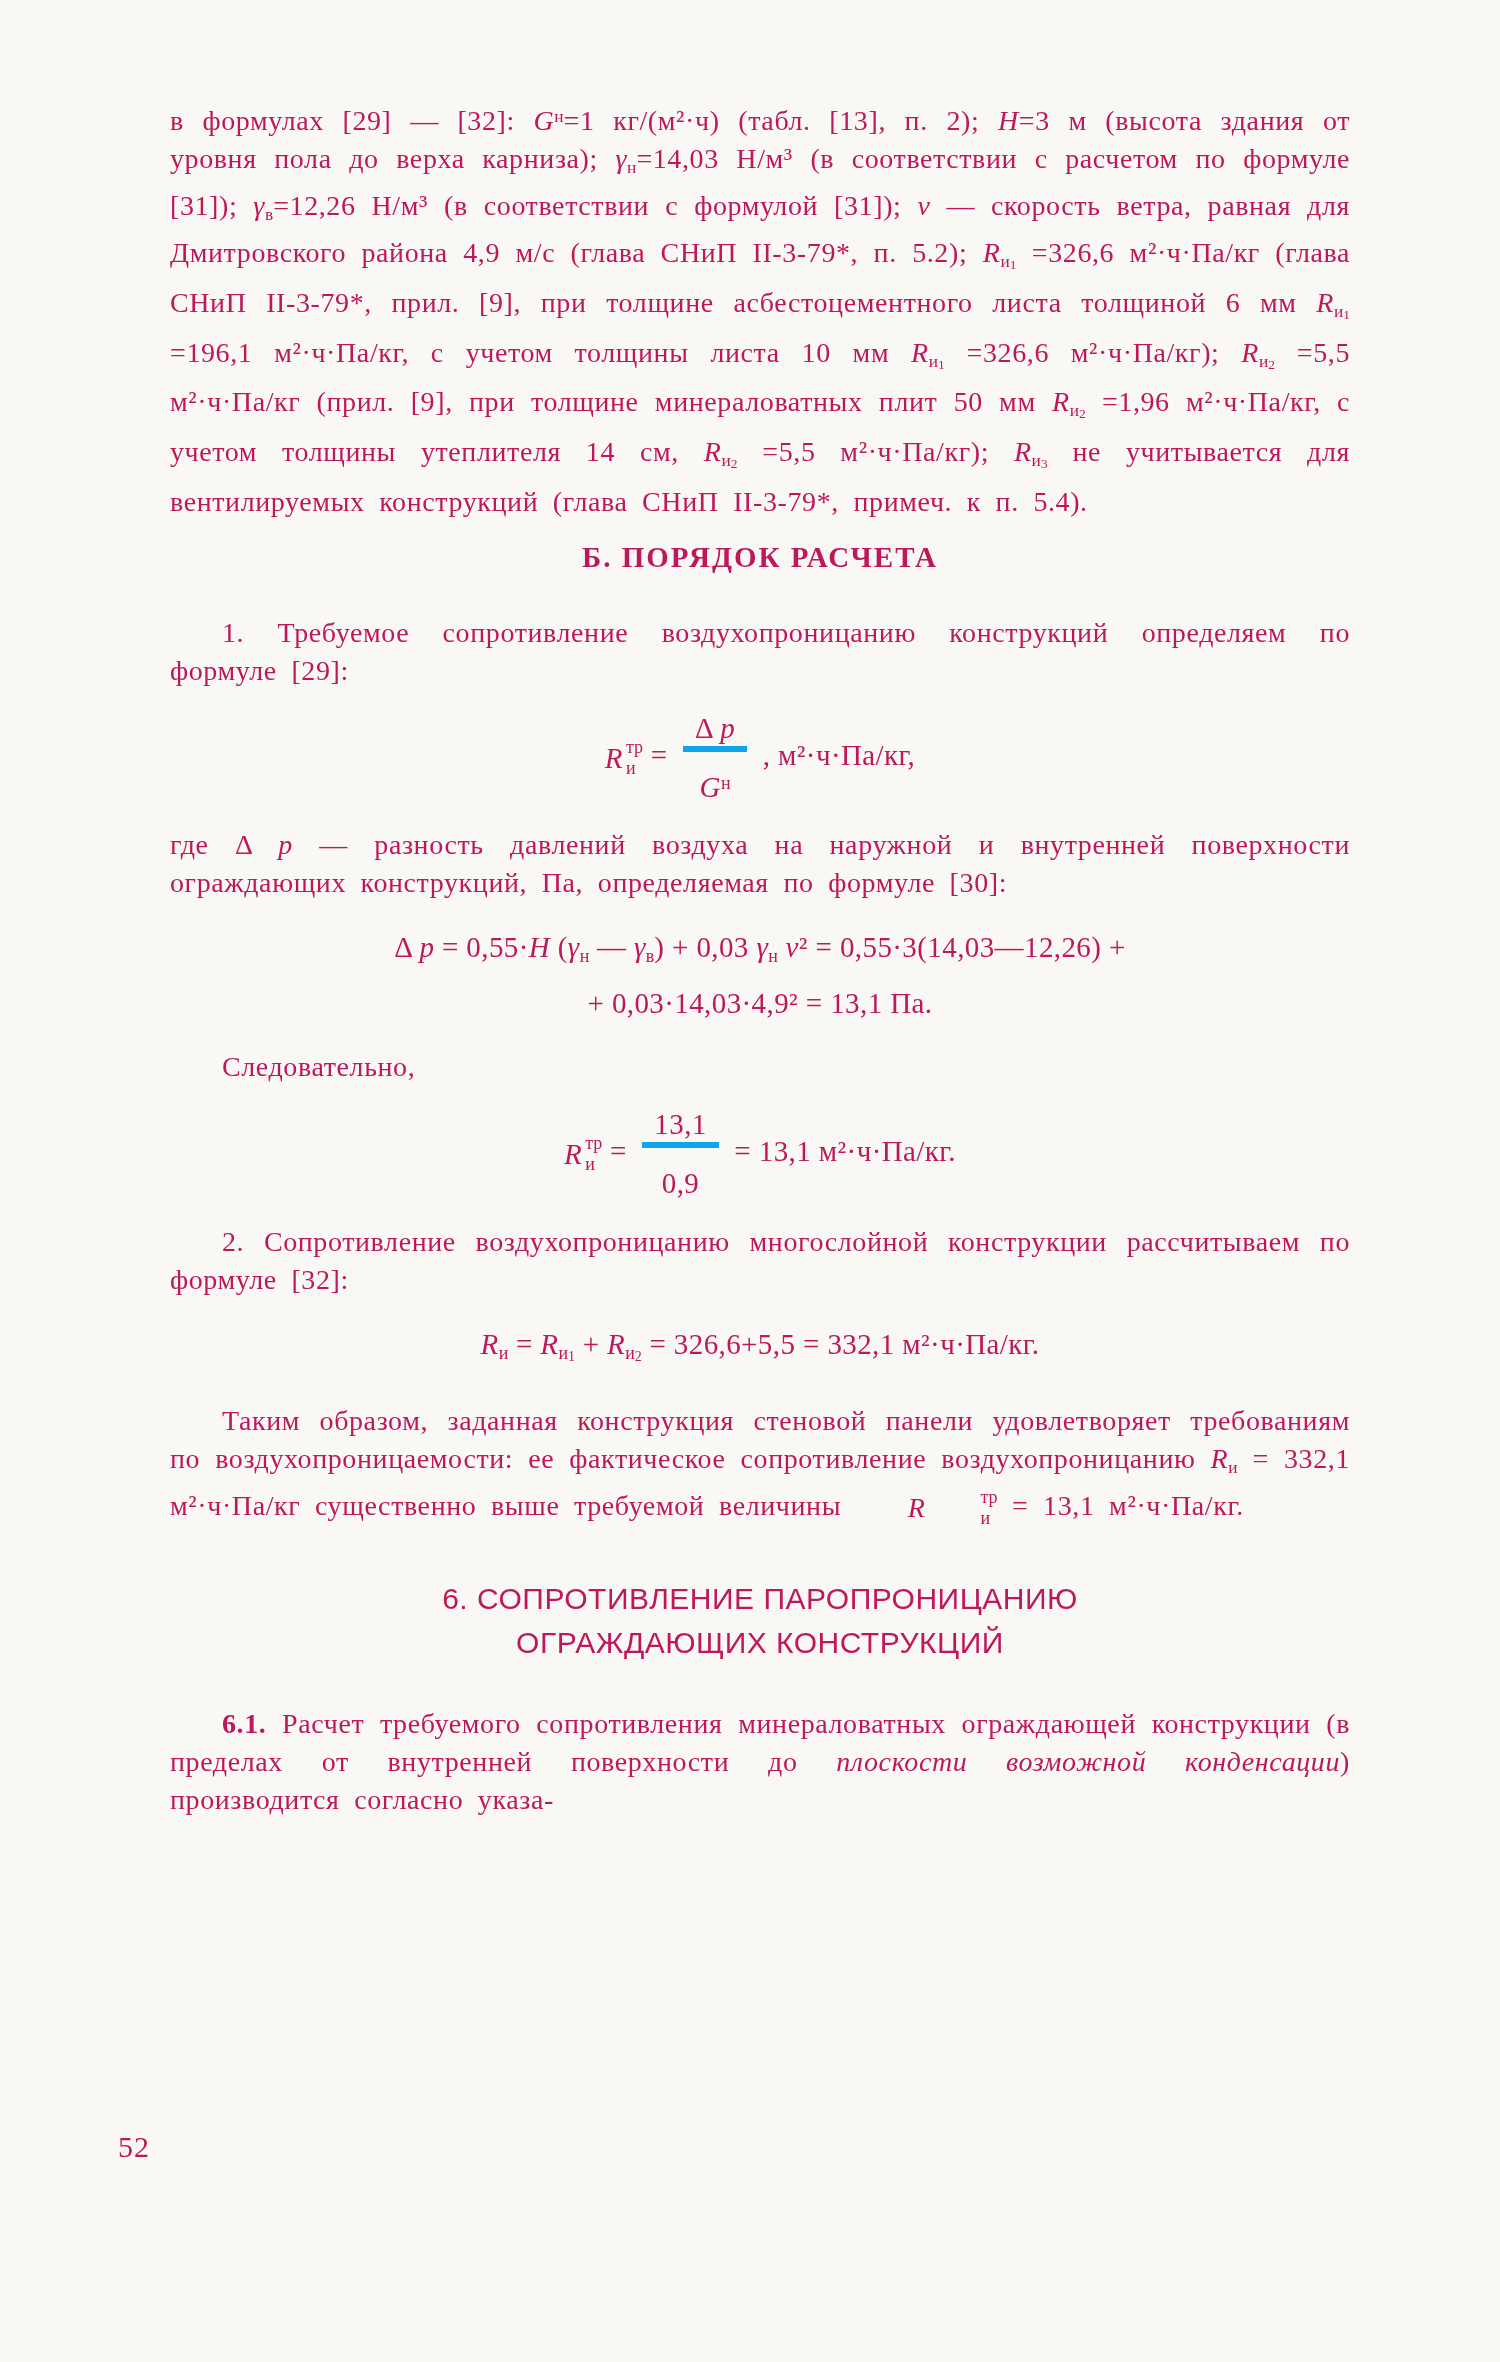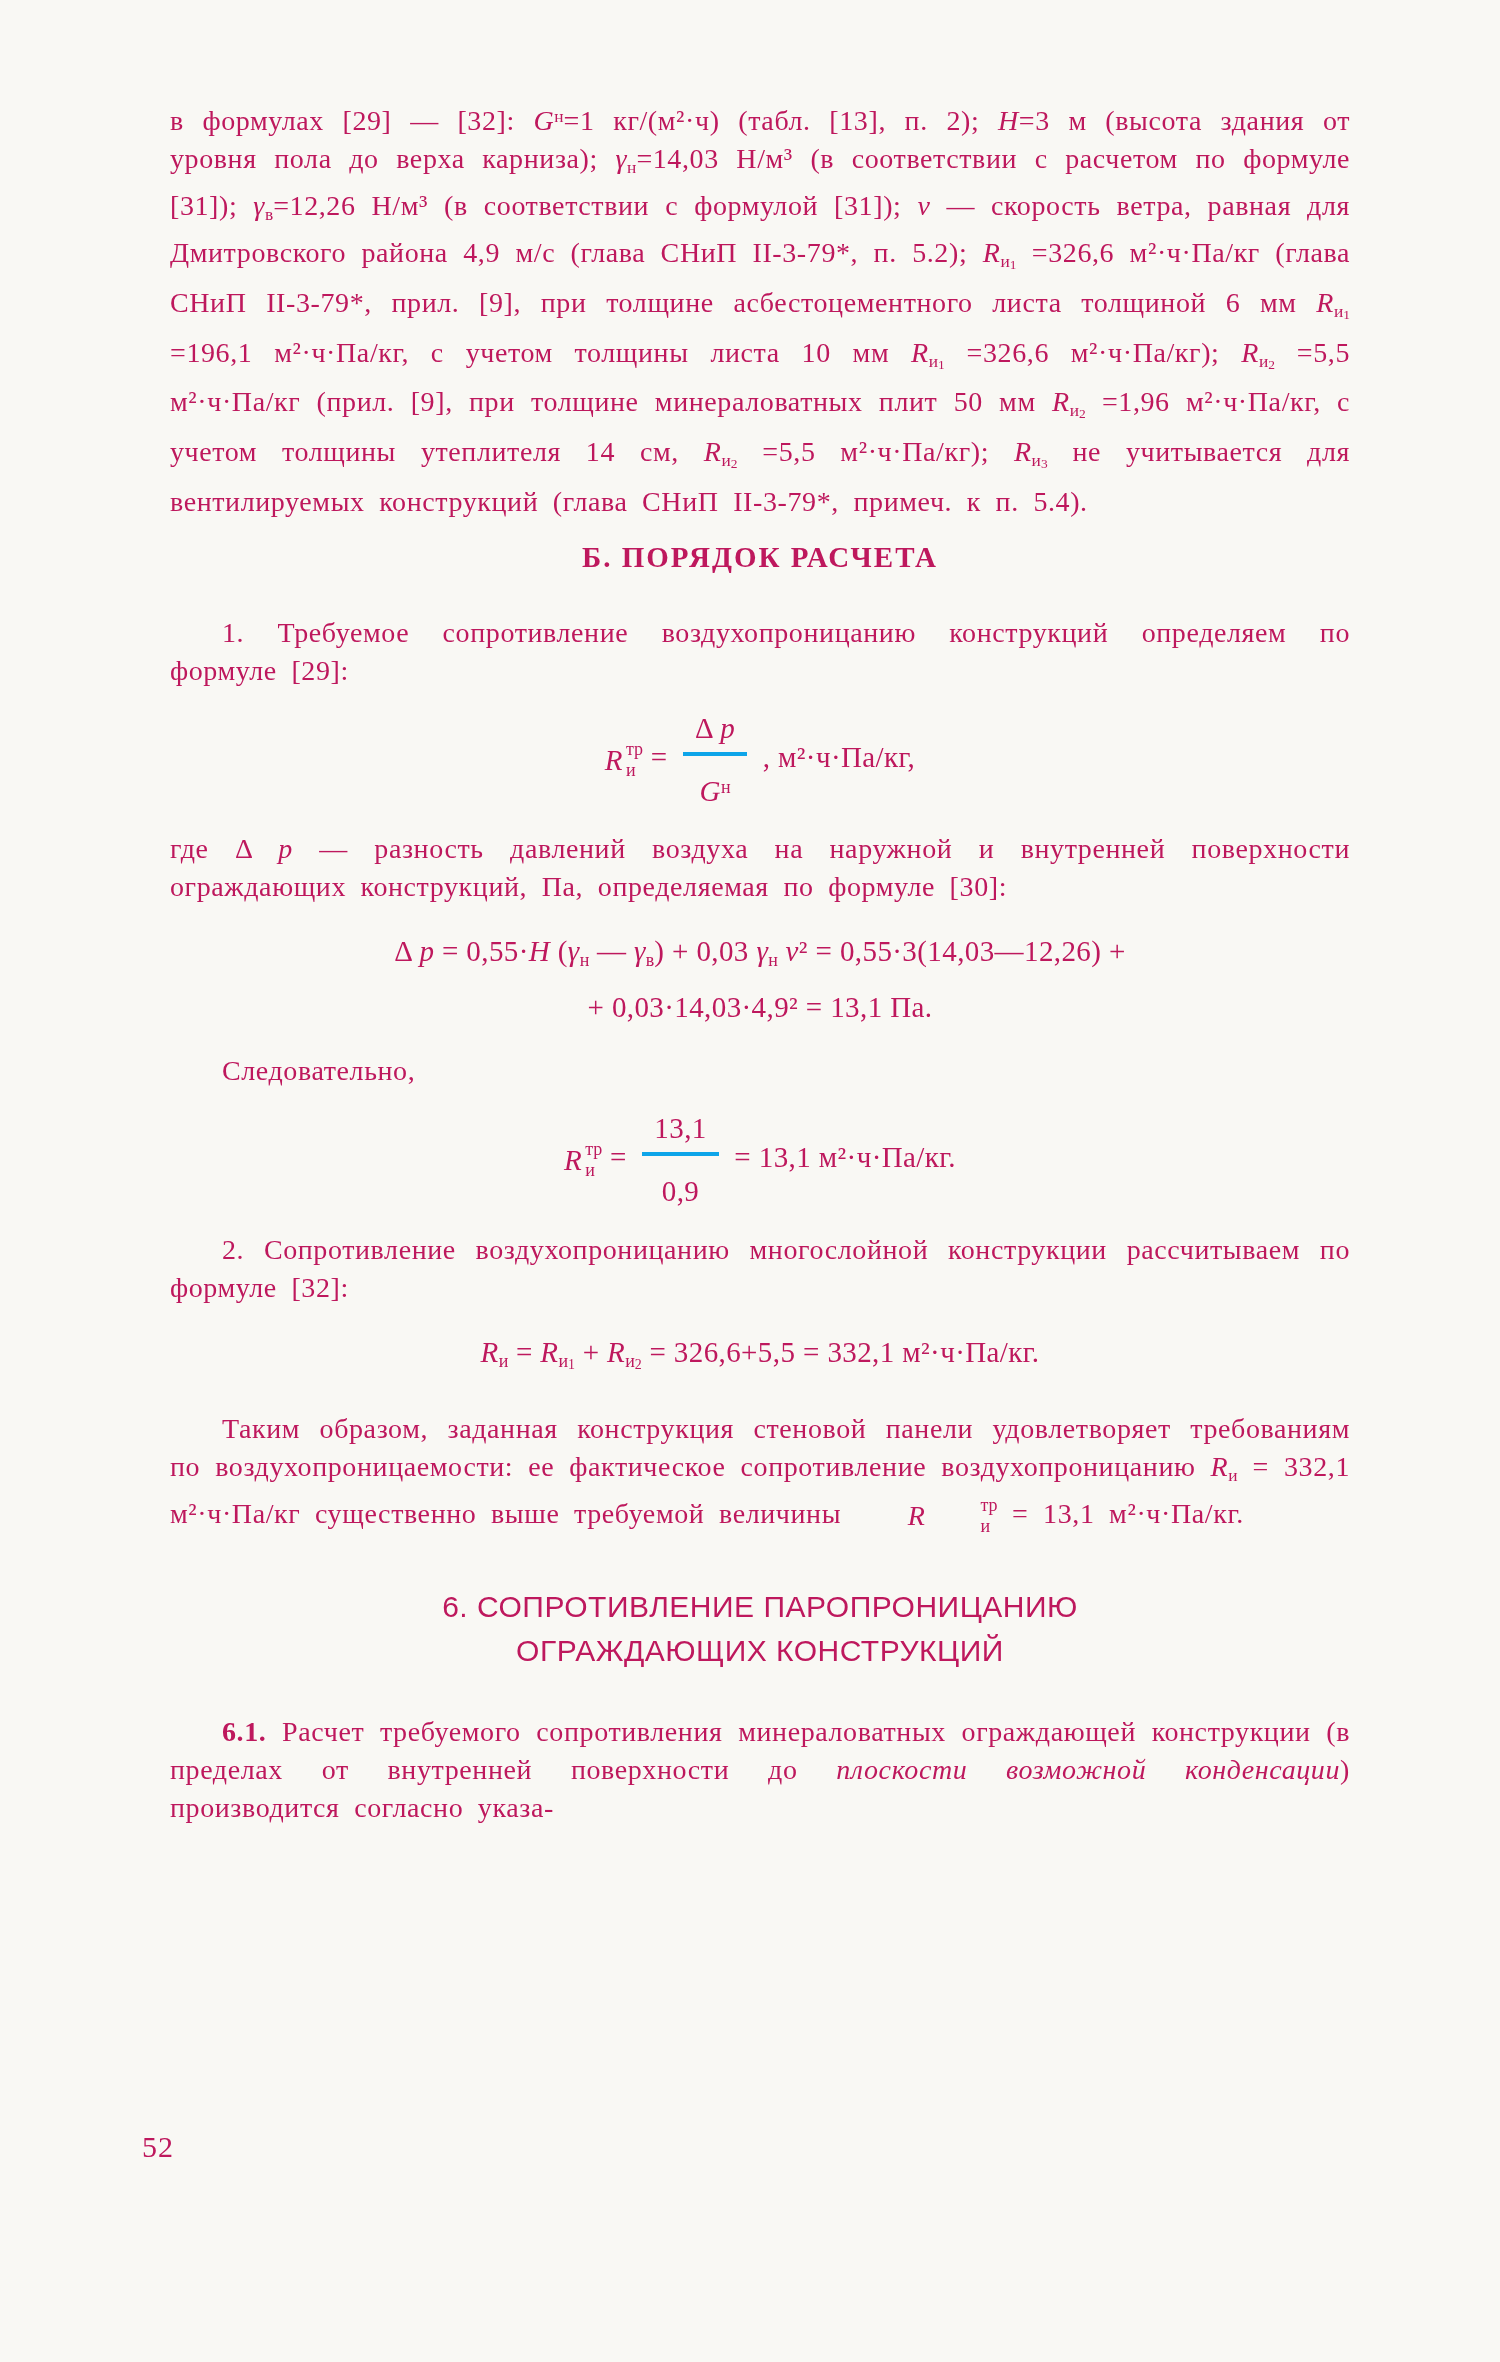--- a/index.html
+++ b/index.html
@@ -50,21 +50,21 @@
   }
   .formula-line { text-align: center; }
   .frac {
     display: inline-flex;
     flex-direction: column;
     align-items: center;
     vertical-align: middle;
     margin: 0 8px;
     line-height: 1.15;
   }
-  .frac .num { display: block; padding: 0 12px 7px 12px; border-bottom: 4px solid #0ea5e9; }
+  .frac .num { display: block; padding: 0 12px 1px 12px; border-bottom: 6px solid #0ea5e9; }
   .frac .den { display: block; padding-top: 19px; }
   .supsub { display: inline-flex; align-items: center; vertical-align: middle; }
   .ss-base { font-style: italic; }
   .ss-stack {
     display: inline-flex;
     flex-direction: column;
     margin-left: 3px;
     font-size: 18px;
     line-height: 21px;
     text-align: left;
@@ -74,21 +74,20 @@
   .st-b { font-weight: bold; }
   .st-sup { font-size: 0.62em; vertical-align: 0.45em; letter-spacing: 0; }
   .st-sub { font-size: 0.62em; vertical-align: -0.3em; letter-spacing: 0; }
   .st-subsub { font-size: 0.48em; vertical-align: -0.5em; letter-spacing: 0; }
   .page-number {
     position: absolute;
     left: 118px;
     top: 2130px;
     font-size: 30px;
     letter-spacing: 1px;
-    margin-left: 24px;
   }
 </style>
 </head>
 <body>
 
 <div class="page">
   <div class="text-block">
 
     <p class="para"><span>в формулах [29] — [32]: </span><span class="st-i">G</span><span class="st-sup">н</span><span>=1 кг/(м²·ч) (табл. [13], п. 2); </span><span class="st-i">H</span><span>=3 м (высота здания от уровня пола до верха карниза); </span><span class="st-i">γ</span><span class="st-sub">н</span><span>=14,03 Н/м³ (в соответствии с расчетом по формуле [31]); </span><span class="st-i">γ</span><span class="st-sub">в</span><span>=12,26 Н/м³ (в соответствии с формулой [31]); </span><span class="st-i">v</span><span> — скорость ветра, равная для Дмитровского района 4,9 м/с (глава СНиП II-3-79*, п. 5.2); </span><span class="st-i">R</span><span class="st-sub">и</span><span class="st-subsub">1</span><span> =326,6 м²·ч·Па/кг (глава СНиП II-3-79*, прил. [9], при толщине асбестоцементного листа толщиной 6 мм </span><span class="st-i">R</span><span class="st-sub">и</span><span class="st-subsub">1</span><span> =196,1 м²·ч·Па/кг, с учетом толщины листа 10 мм </span><span class="st-i">R</span><span class="st-sub">и</span><span class="st-subsub">1</span><span> =326,6 м²·ч·Па/кг); </span><span class="st-i">R</span><span class="st-sub">и</span><span class="st-subsub">2</span><span> =5,5 м²·ч·Па/кг (прил. [9], при толщине минераловатных плит 50 мм </span><span class="st-i">R</span><span class="st-sub">и</span><span class="st-subsub">2</span><span> =1,96 м²·ч·Па/кг, с учетом толщины утеплителя 14 см, </span><span class="st-i">R</span><span class="st-sub">и</span><span class="st-subsub">2</span><span> =5,5 м²·ч·Па/кг); </span><span class="st-i">R</span><span class="st-sub">и</span><span class="st-subsub">3</span><span> не учитывается для вентилируемых конструкций (глава СНиП II-3-79*, примеч. к п. 5.4).</span></p>
 

